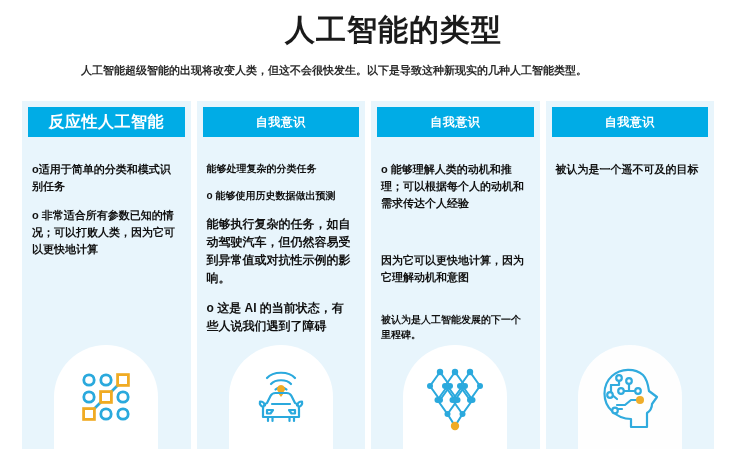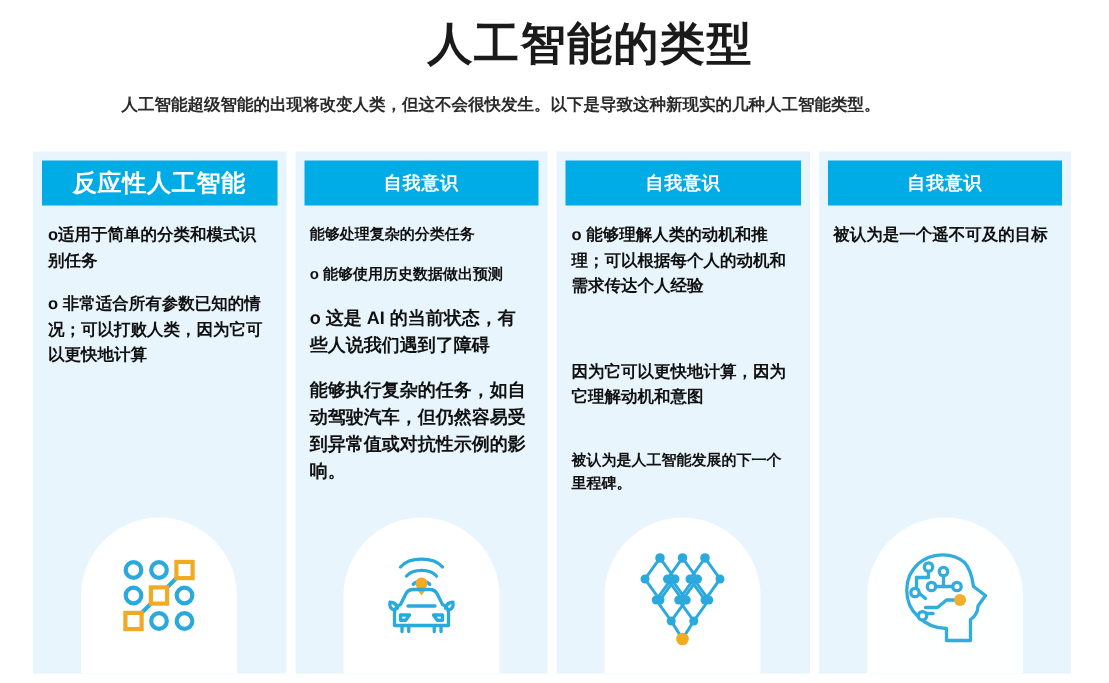--- a/index.html
+++ b/index.html
@@ -70,20 +70,21 @@
     font-size: 12px;
     font-weight: 700;
     letter-spacing: 0.5px;
     flex: 0 0 auto;
   }
   .col-header.wide-label { font-size: 16px; }
   .col-body {
     flex: 1 1 auto;
     padding: 12px 10px 0 10px;
     position: relative;
+    margin-top: 12px;
   }
   .para {
     color: #111111;
     font-weight: 700;
     margin: 0 0 12px 0;
   }
   .para.small { font-size: 10px; line-height: 15px; }
   .para.mid   { font-size: 11px; line-height: 17px; }
   .para.big   { font-size: 12px; line-height: 18px; }
 
@@ -132,22 +133,22 @@
         <rect x="10.6" y="44.6" width="10.8" height="10.8" fill="#ffffff" stroke="#f0ab23" stroke-width="2.8"></rect>
       </svg>
     </div>
   </div>
 
   <div class="column col-2">
     <div class="col-header">自我意识</div>
     <div class="col-body">
       <p class="para small">能够处理复杂的分类任务</p>
       <p class="para small">o 能够使用历史数据做出预测</p>
+      <p class="para big">能够执行复杂的任务，如自动驾驶汽车，但仍然容易受到异常值或对抗性示例的影响。</p>
       <p class="para big">o 这是 AI 的当前状态，有些人说我们遇到了障碍</p>
-      <p class="para big">能够执行复杂的任务，如自动驾驶汽车，但仍然容易受到异常值或对抗性示例的影响。</p>
     </div>
     <div class="icon-wrap">
       <svg width="72" height="72" viewBox="0 0 72 72" aria-hidden="true">
         <g fill="none" stroke="#2aa9dd" stroke-width="2.2" stroke-linecap="round">
           <path d="M22 17 C28 10, 44 10, 50 17"></path>
           <path d="M26 23 C30.5 18, 41.5 18, 46 23"></path>
           <path d="M30.5 28.5 C33 26, 39 26, 41.5 28.5"></path>
         </g>
         <path d="M36 32 a4 4 0 1 1 0.01 0 M36 36 l-2.6 -3.5 h5.2 z" fill="#f0ab23"></path>
         <g fill="none" stroke="#2aa9dd" stroke-width="2.2" stroke-linejoin="round" stroke-linecap="round">

